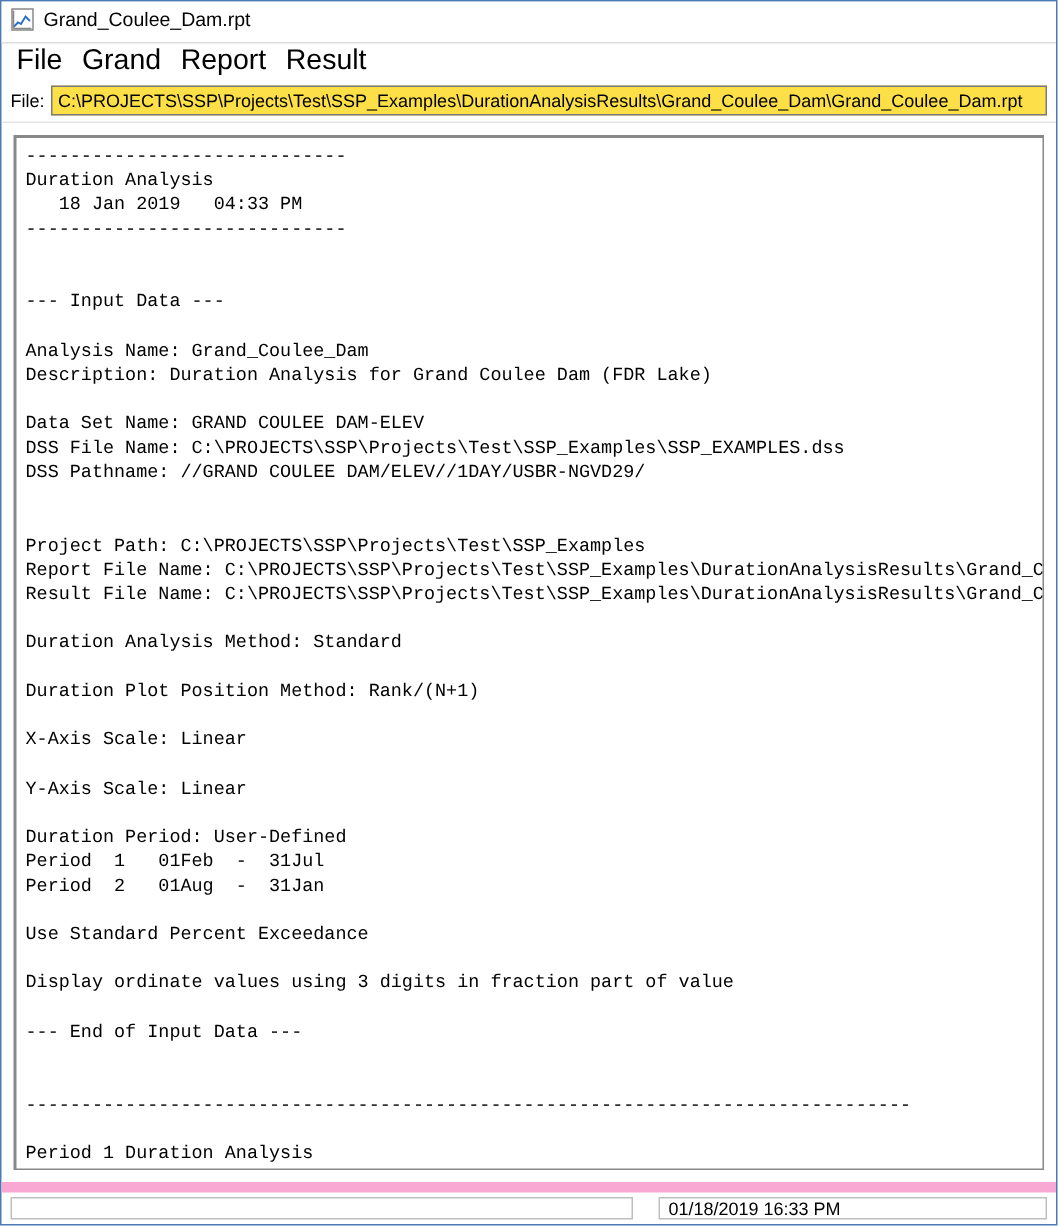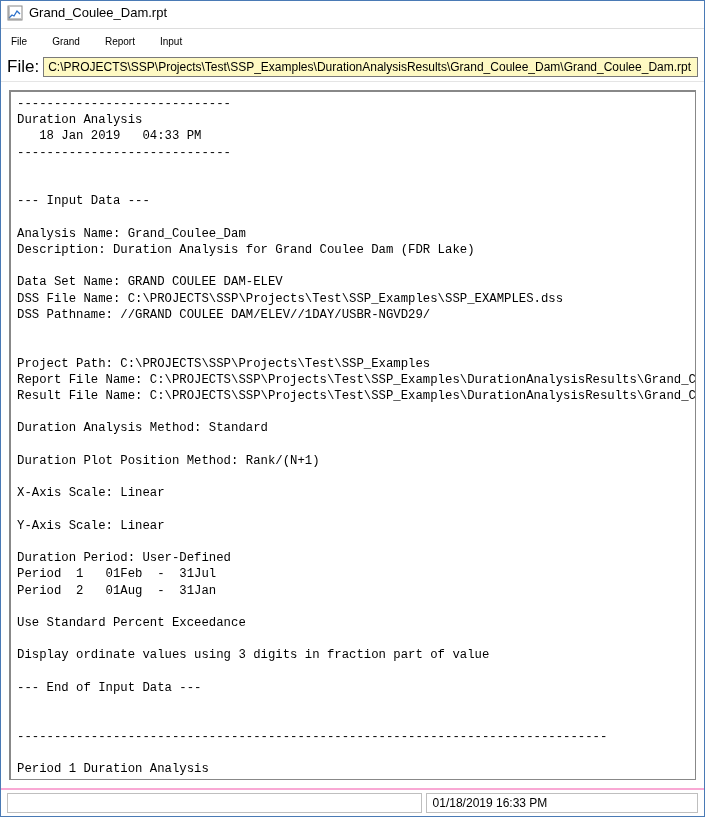--- a/index.html
+++ b/index.html
@@ -29,46 +29,46 @@
       width: 16px;
       height: 16px;
       margin-right: 6px;
     }
     .title-text {
       font-size: 13px;
       color: #000;
     }
     .menubar {
       display: flex;
-      gap: 17px;
+      gap: 5px;
       padding: 2px 6px;
-      font-size: 10px;
+      font-size: 19px;
       height: 24px;
       align-items: center;
     }
     .menubar span {
       padding: 1px 4px;
       cursor: default;
     }
     .filerow {
       display: flex;
       align-items: center;
       padding: 4px 6px;
       gap: 4px;
       border-bottom: 1px solid #e5e5e5;
     }
     .filerow-label {
-      font-size: 17px;
+      font-size: 12px;
     }
     .filepath-input {
       flex: 1;
       border: 1px solid #7a7a7a;
       padding: 0 4px;
       font-size: 12px;
-      background: #fef9c3;
+      background: #fde047;
       height: 20px;
       font-family: "Segoe UI", Tahoma, sans-serif;
     }
     .content-wrap {
       flex: 1;
       padding: 8px;
       overflow: hidden;
     }
     .report-panel {
       width: 100%;
@@ -81,25 +81,25 @@
       overflow: hidden;
     }
     .report-text {
       font-family: "Courier New", monospace;
       font-size: 12.3px;
       line-height: 1.32;
       white-space: pre;
       color: #000;
     }
     .statusbar {
-      border-top: 2px solid #f9a8d4;
+      border-top: 7px solid #f9a8d4;
       height: 28px;
       display: flex;
       padding: 3px 6px;
-      gap: 4px;
+      gap: 17px;
     }
     .status-cell {
       border: 1px solid #bfbfbf;
       height: 100%;
       display: flex;
       align-items: center;
       padding: 0 6px;
       font-size: 12px;
       background: #fff;
     }
@@ -122,21 +122,21 @@
       <line x1="2" y1="2" x2="2" y2="14" stroke="#888" stroke-width="1"></line>
     </svg>
   </span>
   <span class="title-text">Grand_Coulee_Dam.rpt</span>
 </div>
 
 <div class="menubar">
   <span>File</span>
   <span>Grand</span>
   <span>Report</span>
-  <span>Input</span>
+  <span>Result</span>
 </div>
 
 <div class="filerow">
   <span class="filerow-label">File:</span>
   <input class="filepath-input" type="text" value="C:\PROJECTS\SSP\Projects\Test\SSP_Examples\DurationAnalysisResults\Grand_Coulee_Dam\Grand_Coulee_Dam.rpt" style="">
 </div>
 
 <div class="content-wrap">
   <div class="report-panel">
     <div class="report-text">-----------------------------

